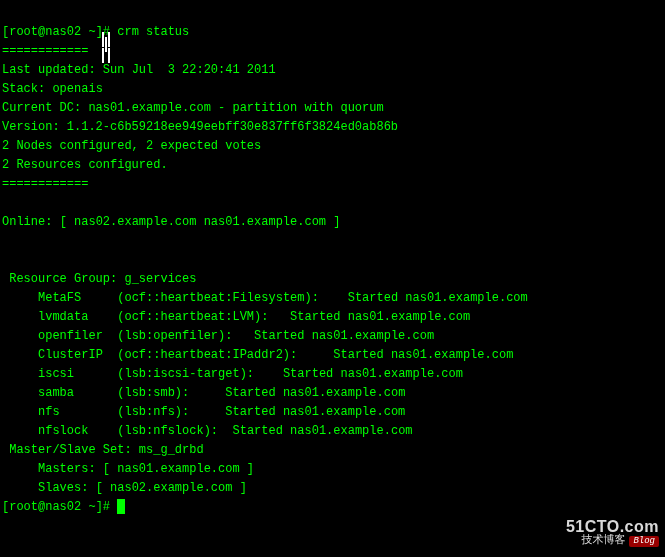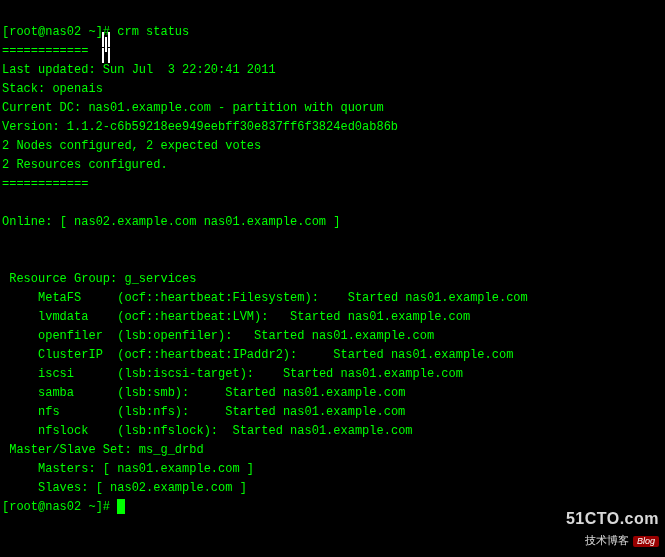--- a/index.html
+++ b/index.html
@@ -47,21 +47,22 @@
     line-height: 1;
     pointer-events: none;
   }
   .watermark .big {
     font-size: 16px;
     font-weight: bold;
     letter-spacing: 0.5px;
   }
   .watermark .small {
     font-size: 11px;
-    margin-top: 8px;
+    margin-top: 0;
+    font-family: Liberation Mono, monospace;
   }
   .watermark .blog {
     display: inline-block;
     background: rgba(180,0,0,0.85);
     color: #fff;
     font-size: 9px;
     font-style: italic;
     padding: 1px 4px;
     border-radius: 2px;
     margin-left: 4px;

